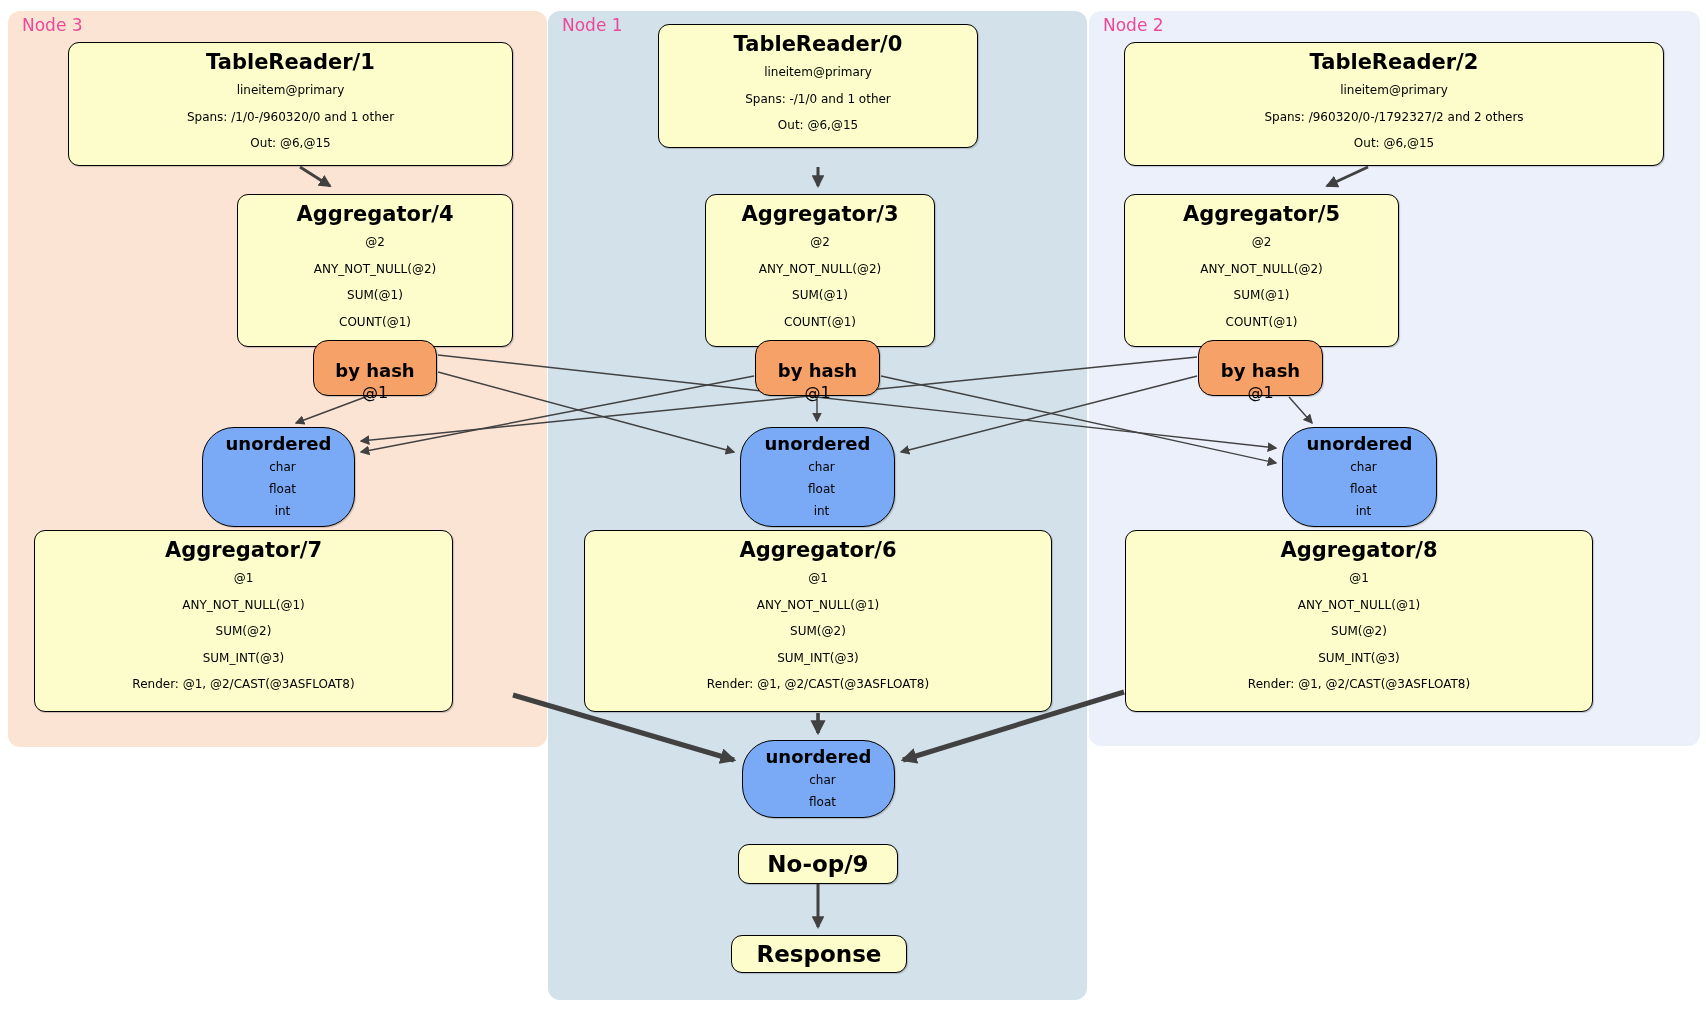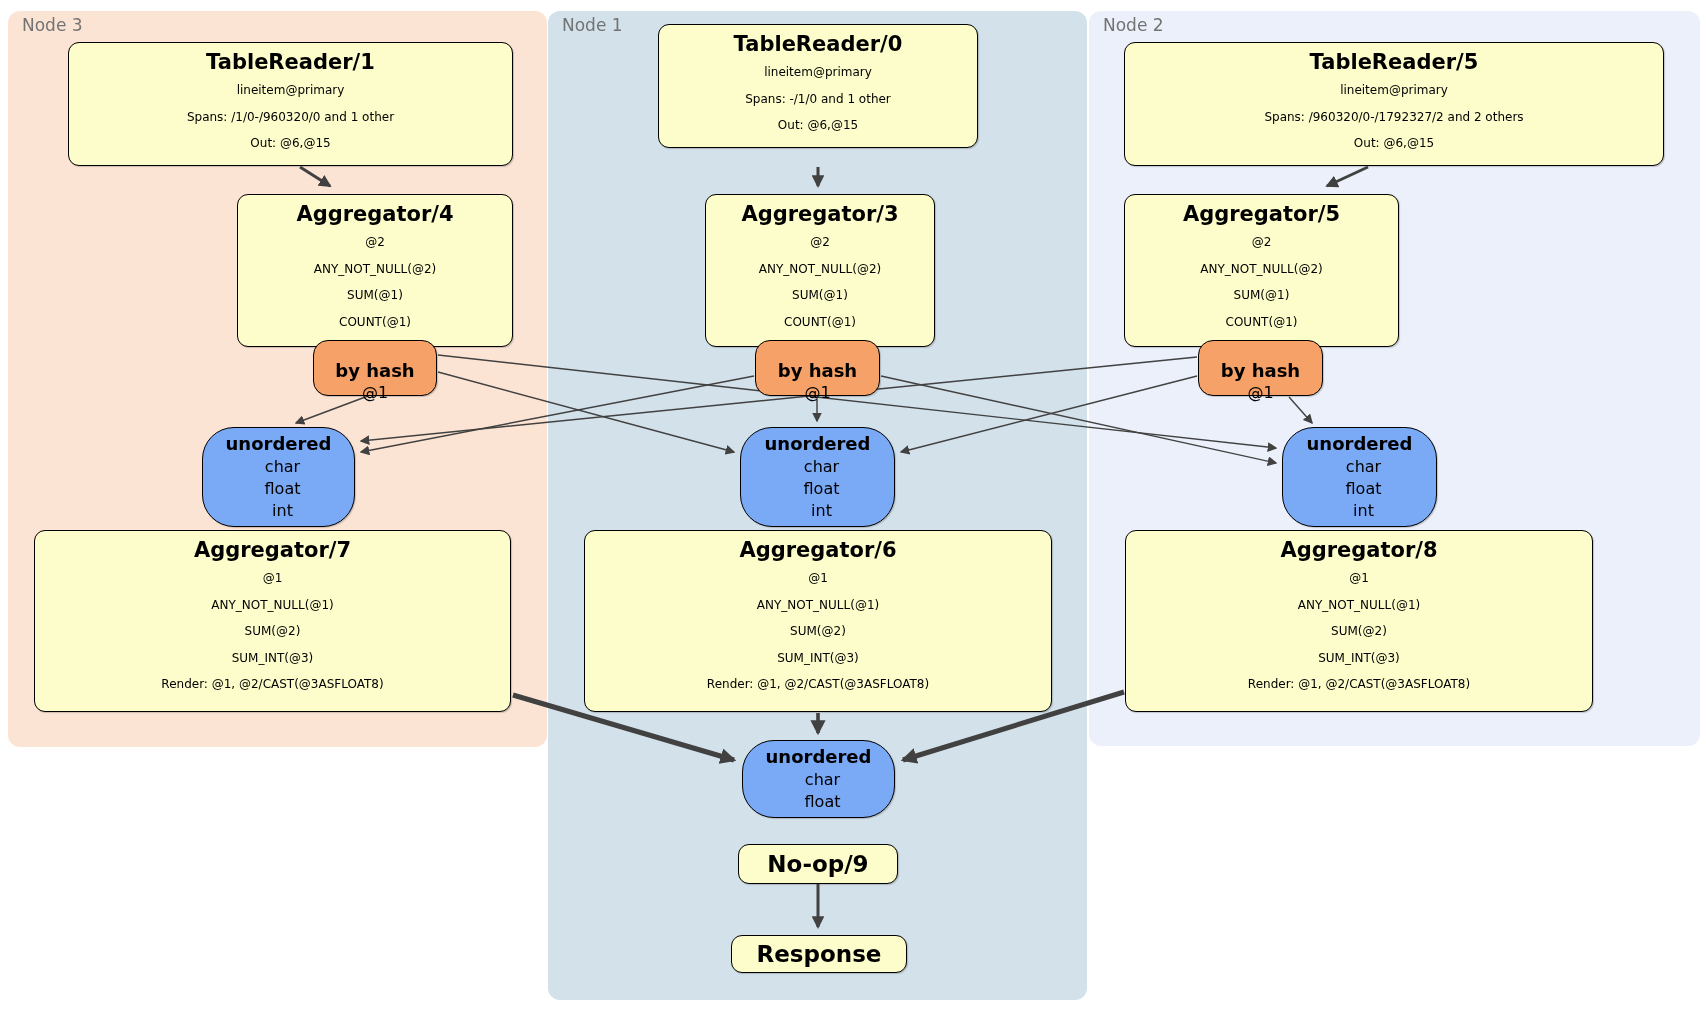--- a/index.html
+++ b/index.html
@@ -9,21 +9,21 @@
     background:#ffffff;
     font-family:"DejaVu Sans","Liberation Sans",sans-serif;
     color:var(--text,#000);
     overflow:hidden;
   }
   .panel{position:absolute;border-radius:12px;}
   .panel-node3{background:var(--node3_bg,#fce4d5);}
   .panel-node1{background:var(--node1_bg,#d3e1ea);}
   .panel-node2{background:var(--node2_bg,#ebf0fa);}
   .panel-label{
-    position:absolute;font-size:17px;line-height:20px;color:#737373;
+    position:absolute;font-size:17px;line-height:20px;color:#ec4899;
   }
   #edges{position:absolute;left:0;top:0;pointer-events:none;}
   .box{
     position:absolute;box-sizing:border-box;
     background:var(--box_bg,#fdfdcb);
     border:1.6px solid #000;border-radius:11px;
     text-align:center;
     box-shadow:1px 1px 1px rgba(60,60,60,0.25);
   }
   .box .btitle{font-weight:bold;font-size:21px;line-height:30px;padding-top:4px;}
@@ -36,21 +36,21 @@
   }
   .router .rtitle{font-weight:bold;font-size:18px;line-height:24px;padding-top:18px;}
   .router .rline{font-size:16px;line-height:20px;}
   .sync{
     position:absolute;box-sizing:border-box;
     background:var(--sync_bg,#7aa9f5);
     border:1.6px solid #000;border-radius:32px;
     text-align:center;box-shadow:1px 1px 1px rgba(60,60,60,0.25);
   }
   .sync .stitle{font-weight:bold;font-size:18px;line-height:24px;padding-top:4px;}
-  .sync .sline{font-size:16px;line-height:22px;padding-left:8px;}
+  .sync .sline{font-size:12px;line-height:22px;padding-left:8px;}
   .label-box .btitle{font-size:23px;line-height:34px;padding-top:0;}
 </style>
 </head>
 <body>
 
 <div id="canvas">
 
   <div class="panel panel-node3" style="left:8px;top:11px;width:539px;height:736px;"></div>
   <div class="panel panel-node1" style="left:548px;top:11px;width:539px;height:989px;"></div>
   <div class="panel panel-node2" style="left:1089px;top:11px;width:611px;height:735px;"></div>
@@ -98,21 +98,21 @@
     <div class="bline">Spans: /1/0-/960320/0 and 1 other</div>
     <div class="bline">Out: @6,@15</div>
   </div>
   <div class="box" style="left:237px;top:194px;width:276px;height:153px;">
     <div class="btitle">Aggregator/4</div>
     <div class="bline">@2</div>
     <div class="bline">ANY_NOT_NULL(@2)</div>
     <div class="bline">SUM(@1)</div>
     <div class="bline">COUNT(@1)</div>
   </div>
-  <div class="box" style="left:34px;top:530px;width:477px;height:182px;">
+  <div class="box" style="left:34px;top:530px;width:419px;height:182px;">
     <div class="btitle">Aggregator/7</div>
     <div class="bline">@1</div>
     <div class="bline">ANY_NOT_NULL(@1)</div>
     <div class="bline">SUM(@2)</div>
     <div class="bline">SUM_INT(@3)</div>
     <div class="bline">Render: @1, @2/CAST(@3ASFLOAT8)</div>
   </div>
 
   <div class="box" style="left:658px;top:24px;width:320px;height:124px;">
     <div class="btitle">TableReader/0</div>
@@ -130,21 +130,21 @@
   <div class="box" style="left:584px;top:530px;width:468px;height:182px;">
     <div class="btitle">Aggregator/6</div>
     <div class="bline">@1</div>
     <div class="bline">ANY_NOT_NULL(@1)</div>
     <div class="bline">SUM(@2)</div>
     <div class="bline">SUM_INT(@3)</div>
     <div class="bline">Render: @1, @2/CAST(@3ASFLOAT8)</div>
   </div>
 
   <div class="box" style="left:1124px;top:42px;width:540px;height:124px;">
-    <div class="btitle">TableReader/5</div>
+    <div class="btitle">TableReader/2</div>
     <div class="bline">lineitem@primary</div>
     <div class="bline">Spans: /960320/0-/1792327/2 and 2 others</div>
     <div class="bline">Out: @6,@15</div>
   </div>
   <div class="box" style="left:1124px;top:194px;width:275px;height:153px;">
     <div class="btitle">Aggregator/5</div>
     <div class="bline">@2</div>
     <div class="bline">ANY_NOT_NULL(@2)</div>
     <div class="bline">SUM(@1)</div>
     <div class="bline">COUNT(@1)</div>

